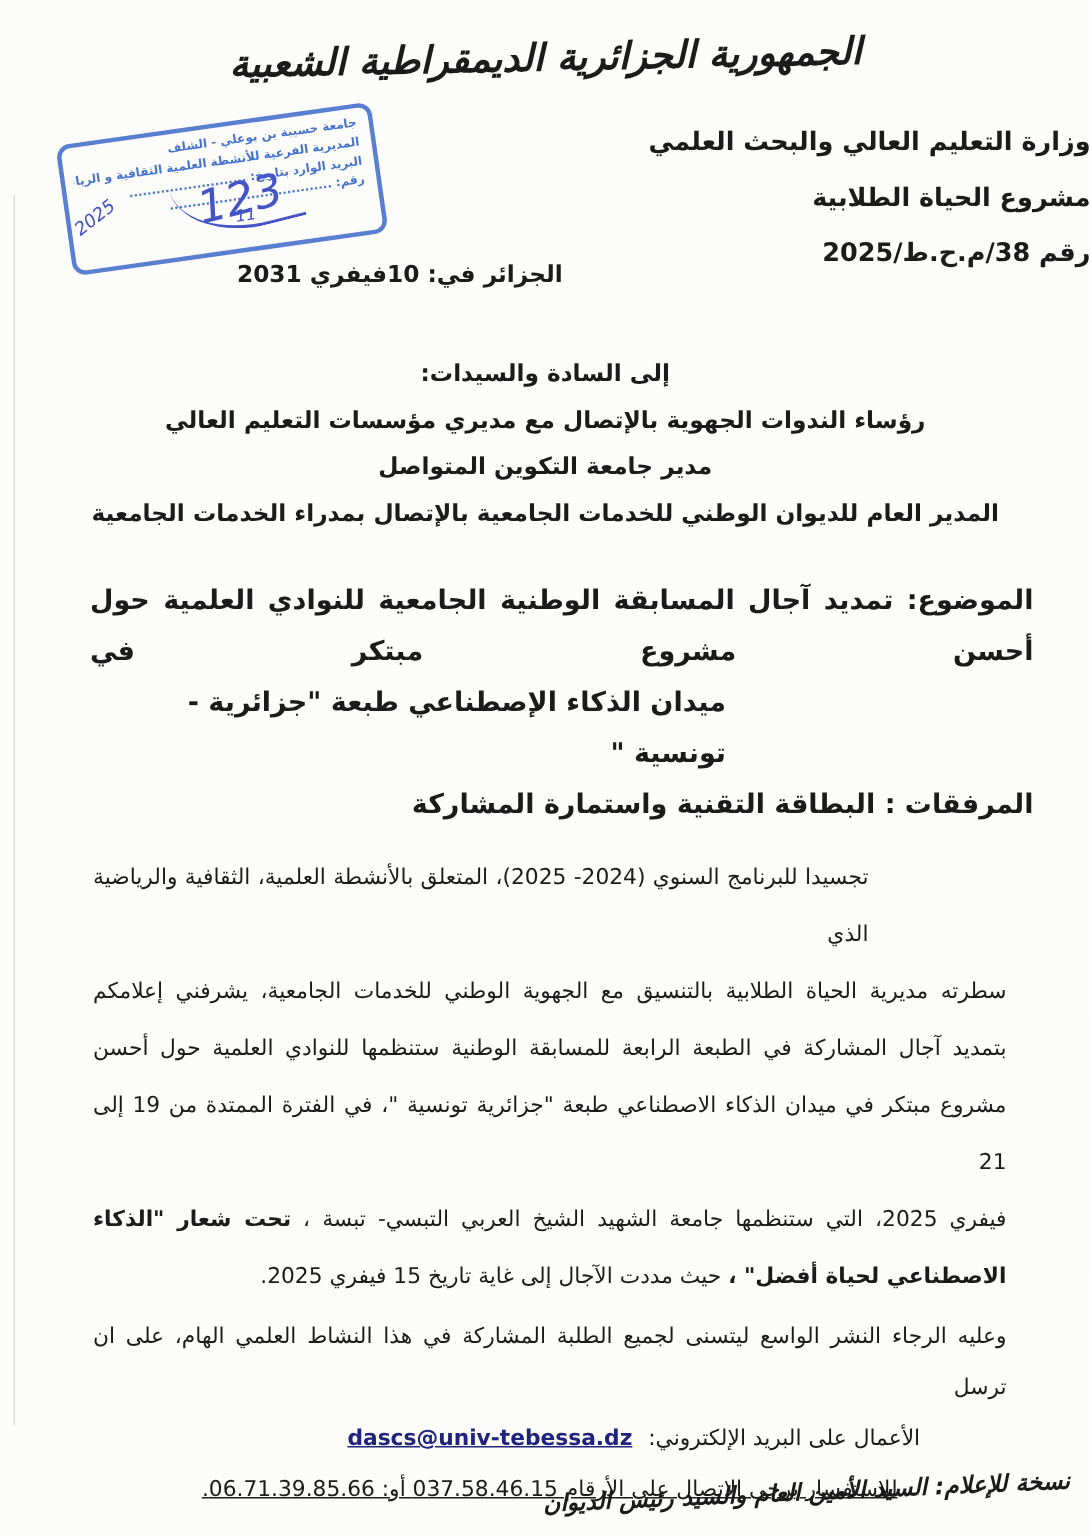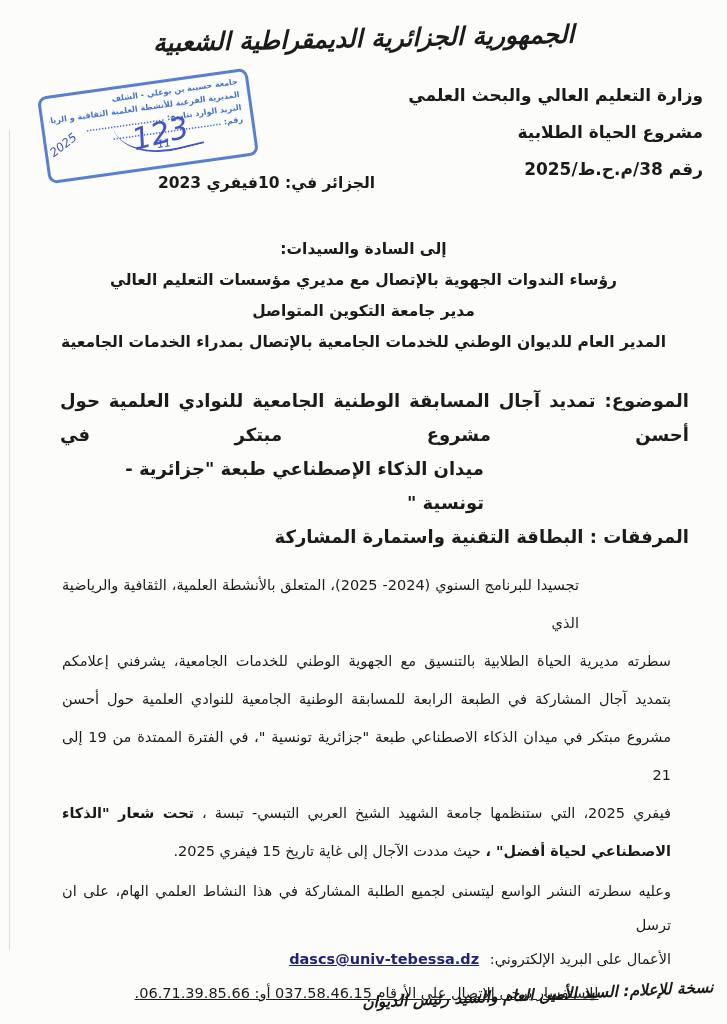--- a/index.html
+++ b/index.html
@@ -5,21 +5,21 @@
   html,body{margin:0;padding:0;background:#ffffff;}
   .page{
     position:relative;width:727px;height:1024px;margin:0 auto;
     background:#fcfcfa;color:#1b1b1b;overflow:hidden;
     font-family:"DejaVu Sans",sans-serif;
   }
   .scan-edge{position:absolute;left:9px;top:130px;width:1px;height:820px;background:#dcdcd6;}
   
   .republic{padding-top:24px;text-align:center;}
   .republic span{display:inline-block;font-size:25px;font-weight:bold;font-style:italic;transform:rotate(-1.2deg);}
-  .ministry{margin-top:24px;direction:rtl;text-align:right;padding-right:24px;font-weight:bold;}
+  .ministry{margin-top:24px;direction:rtl;text-align:right;padding-right:0;font-weight:bold;}
   .ministry .line{line-height:37px;font-size:17px;}
   .place-date{position:absolute;top:174px;left:158px;direction:rtl;font-weight:bold;font-size:15.5px;}
   
   .stamp{
     position:absolute;top:82px;left:42px;width:212px;height:88px;box-sizing:border-box;
     border:3px solid rgba(47,95,197,.8);border-radius:9px;transform:rotate(-8deg);
     direction:rtl;color:#3565c8;padding:4px 8px 2px 6px;background:rgba(255,255,255,.15);
   }
   .stamp .s-line{font-size:8px;font-weight:bold;line-height:1.6;white-space:nowrap;overflow:hidden;opacity:.9;}
   .hw{position:absolute;font-style:italic;color:#4453c6;font-family:"DejaVu Sans",sans-serif;}
@@ -38,21 +38,21 @@
   .subject .attach{text-align:right;}
   
   .body1{margin-top:12px;direction:rtl;padding:0 56px 0 62px;font-size:14.5px;}
   .body1 .bl{line-height:38px;}
   .body2{margin-top:4px;direction:rtl;padding:0 56px 0 62px;font-size:14.5px;}
   .body2 .bl{line-height:34px;}
   .jl{text-align:justify;text-align-last:justify;}
   .bl.first{padding-right:92px;}
   .bl.last{text-align:right;}
   .b{font-weight:bold;}
-  .email-line{margin-left:112px;}
+  .email-line{text-align:center;margin-left:112px;}
   .email-link{color:#20237b;font-weight:bold;text-decoration:underline;font-size:14.5px;margin-right:6px;cursor:pointer;}
   .phone-line{text-align:center;text-decoration:underline;}
   .closing{margin-top:12px;direction:rtl;text-align:left;padding-left:88px;font-weight:bold;font-size:15.5px;}
   
   .footer-note{position:absolute;bottom:20px;right:14px;direction:rtl;font-weight:bold;font-style:italic;
     font-size:15.5px;transform:rotate(-2.5deg);}
 </style>
 </head>
 <body>
 
@@ -62,21 +62,21 @@
   <div class="republic">
     <span>الجمهورية الجزائرية الديمقراطية الشعبية</span>
   </div>
 
   <div class="ministry">
     <div class="line">وزارة التعليم العالي والبحث العلمي</div>
     <div class="line">مشروع الحياة الطلابية</div>
     <div class="line">رقم 38/م.ح.ط/2025</div>
   </div>
 
-  <div class="place-date">الجزائر في: 10فيفري 2023</div>
+  <div class="place-date">الجزائر في: 10فيفري 2031</div>
 
   <div class="stamp">
     <div class="s-line">جامعة حسيبة بن بوعلي - الشلف</div>
     <div class="s-line">المديرية الفرعية للأنشطة العلمية الثقافية و الرياضية</div>
     <div class="s-line">البريد الوارد بتاريخ: ..........................</div>
     <div class="s-line">رقم: ....................................</div>
   </div>
   <div class="hw hw-number">123</div>
   <div class="hw hw-day">11</div>
   <div class="hw hw-year">2025</div>
@@ -90,27 +90,27 @@
 
   <div class="subject">
     <div class="l l1"><span class="b">الموضوع:</span> <span>تمديد آجال المسابقة الوطنية الجامعية للنوادي العلمية حول أحسن مشروع مبتكر في</span></div>
     <div class="l l2">ميدان الذكاء الإصطناعي طبعة "جزائرية - تونسية "</div>
     <div class="l attach"><span>المرفقات :</span> <span>البطاقة التقنية واستمارة المشاركة</span></div>
   </div>
 
   <div class="body1">
     <div class="bl first jl">تجسيدا للبرنامج السنوي (2024- 2025)، المتعلق بالأنشطة العلمية، الثقافية والرياضية الذي</div>
     <div class="bl jl">سطرته مديرية الحياة الطلابية بالتنسيق مع الجهوية الوطني للخدمات الجامعية، يشرفني إعلامكم</div>
-    <div class="bl jl">بتمديد آجال المشاركة في الطبعة الرابعة للمسابقة الوطنية الجامعية للنوادي العلمية حول أحسن</div>
+    <div class="bl jl">بتمديد آجال المشاركة في الطبعة الرابعة للمسابقة الوطنية ستنظمها للنوادي العلمية حول أحسن</div>
     <div class="bl jl">مشروع مبتكر في ميدان الذكاء الاصطناعي طبعة "جزائرية تونسية "، في الفترة الممتدة من 19 إلى 21</div>
     <div class="bl jl"><span>فيفري 2025، التي ستنظمها جامعة الشهيد الشيخ العربي التبسي- تبسة ، </span><span class="b">تحت شعار "الذكاء</span></div>
     <div class="bl last"><span class="b">الاصطناعي لحياة أفضل" ،</span><span> حيث مددت الآجال إلى غاية تاريخ 15 فيفري 2025.</span></div>
   </div>
 
   <div class="body2">
-    <div class="bl jl">وعليه سطرته النشر الواسع ليتسنى لجميع الطلبة المشاركة في هذا النشاط العلمي الهام، على ان ترسل</div>
+    <div class="bl jl">وعليه الرجاء النشر الواسع ليتسنى لجميع الطلبة المشاركة في هذا النشاط العلمي الهام، على ان ترسل</div>
     <div class="bl email-line"><span>الأعمال على البريد الإلكتروني:</span> <a class="email-link">dascs@univ-tebessa.dz</a></div>
     <div class="bl phone-line">للاستفسار يرجى الاتصال على الأرقام 037.58.46.15 أو: 06.71.39.85.66.</div>
     <div class="closing">تفضلوا، بقبول فائق الجهوية والتقديـر</div>
   </div>
 
   <div class="footer-note">نسخة للإعلام: السيد الأمين العام والسيد رئيس الديوان</div>
 </div>
 
 </body></html>

